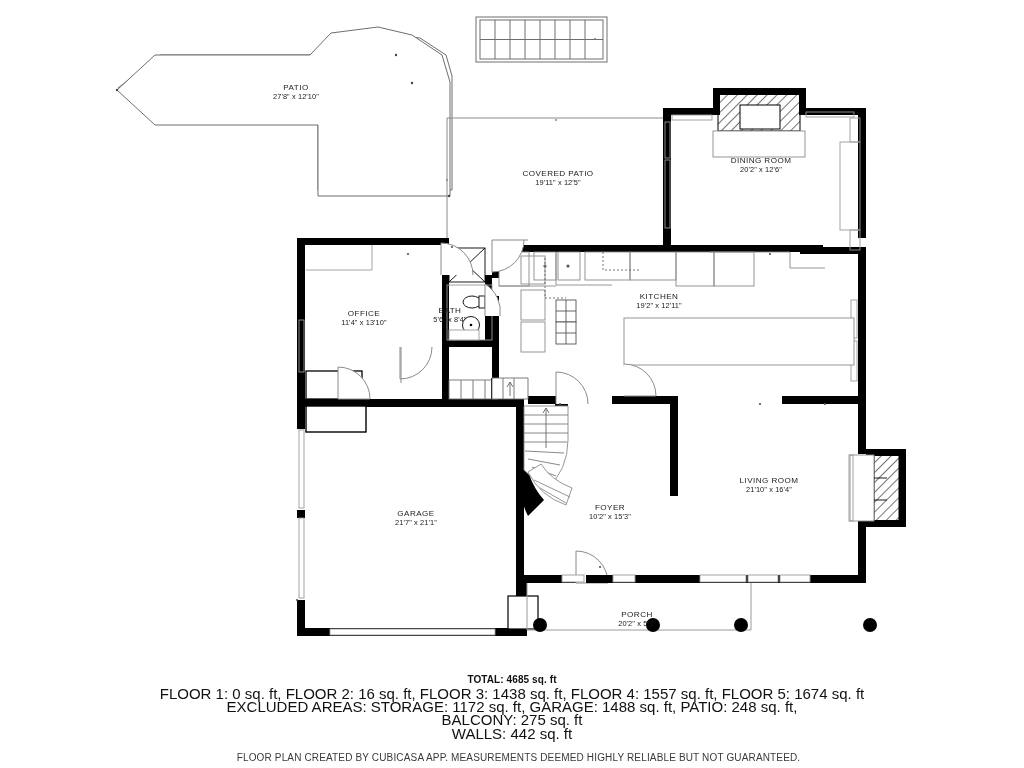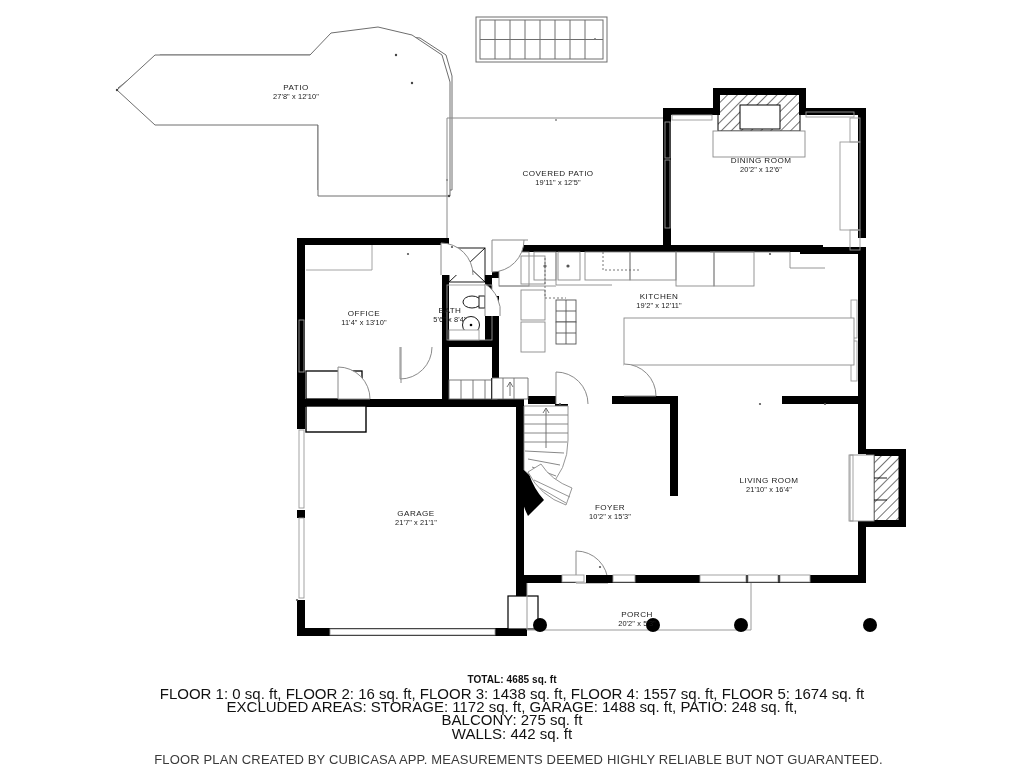--- a/index.html
+++ b/index.html
@@ -11,21 +11,21 @@
 
   .lbl{position:absolute;text-align:center;line-height:1.18;
        font-family:"Liberation Sans","DejaVu Sans",sans-serif;
        color:#1a1a1a;white-space:nowrap;pointer-events:none;}
   .lbl .nm{display:block;font-size:8.1px;letter-spacing:.45px;font-weight:400;}
   .lbl .dm{display:block;font-size:7.4px;letter-spacing:.1px;}
 
   #summary{position:absolute;left:0;top:652px;width:1024px;text-align:center;}
   #summary .total{font-size:10px;font-weight:bold;letter-spacing:.1px;margin-bottom:2px;margin-top:22px;}
   #summary .ln{font-size:15px;line-height:13.2px;letter-spacing:0;}
-  #summary .foot{margin-top:12px;font-size:13px;letter-spacing:.15px;color:#3a3a3a;margin-left:13px;}
+  #summary .foot{margin-top:12px;font-size:10px;letter-spacing:.15px;color:#3a3a3a;margin-left:13px;}
 </style>
 </head>
 <body>
 
 <div id="stage">
 
   <svg id="plan" viewBox="0 0 1024 768">
     <defs>
       <pattern id="hatch" width="7" height="7" patternTransform="rotate(45)" patternUnits="userSpaceOnUse">
         <line x1="0" y1="0" x2="0" y2="7" stroke="#000" stroke-width="1.1"></line>

